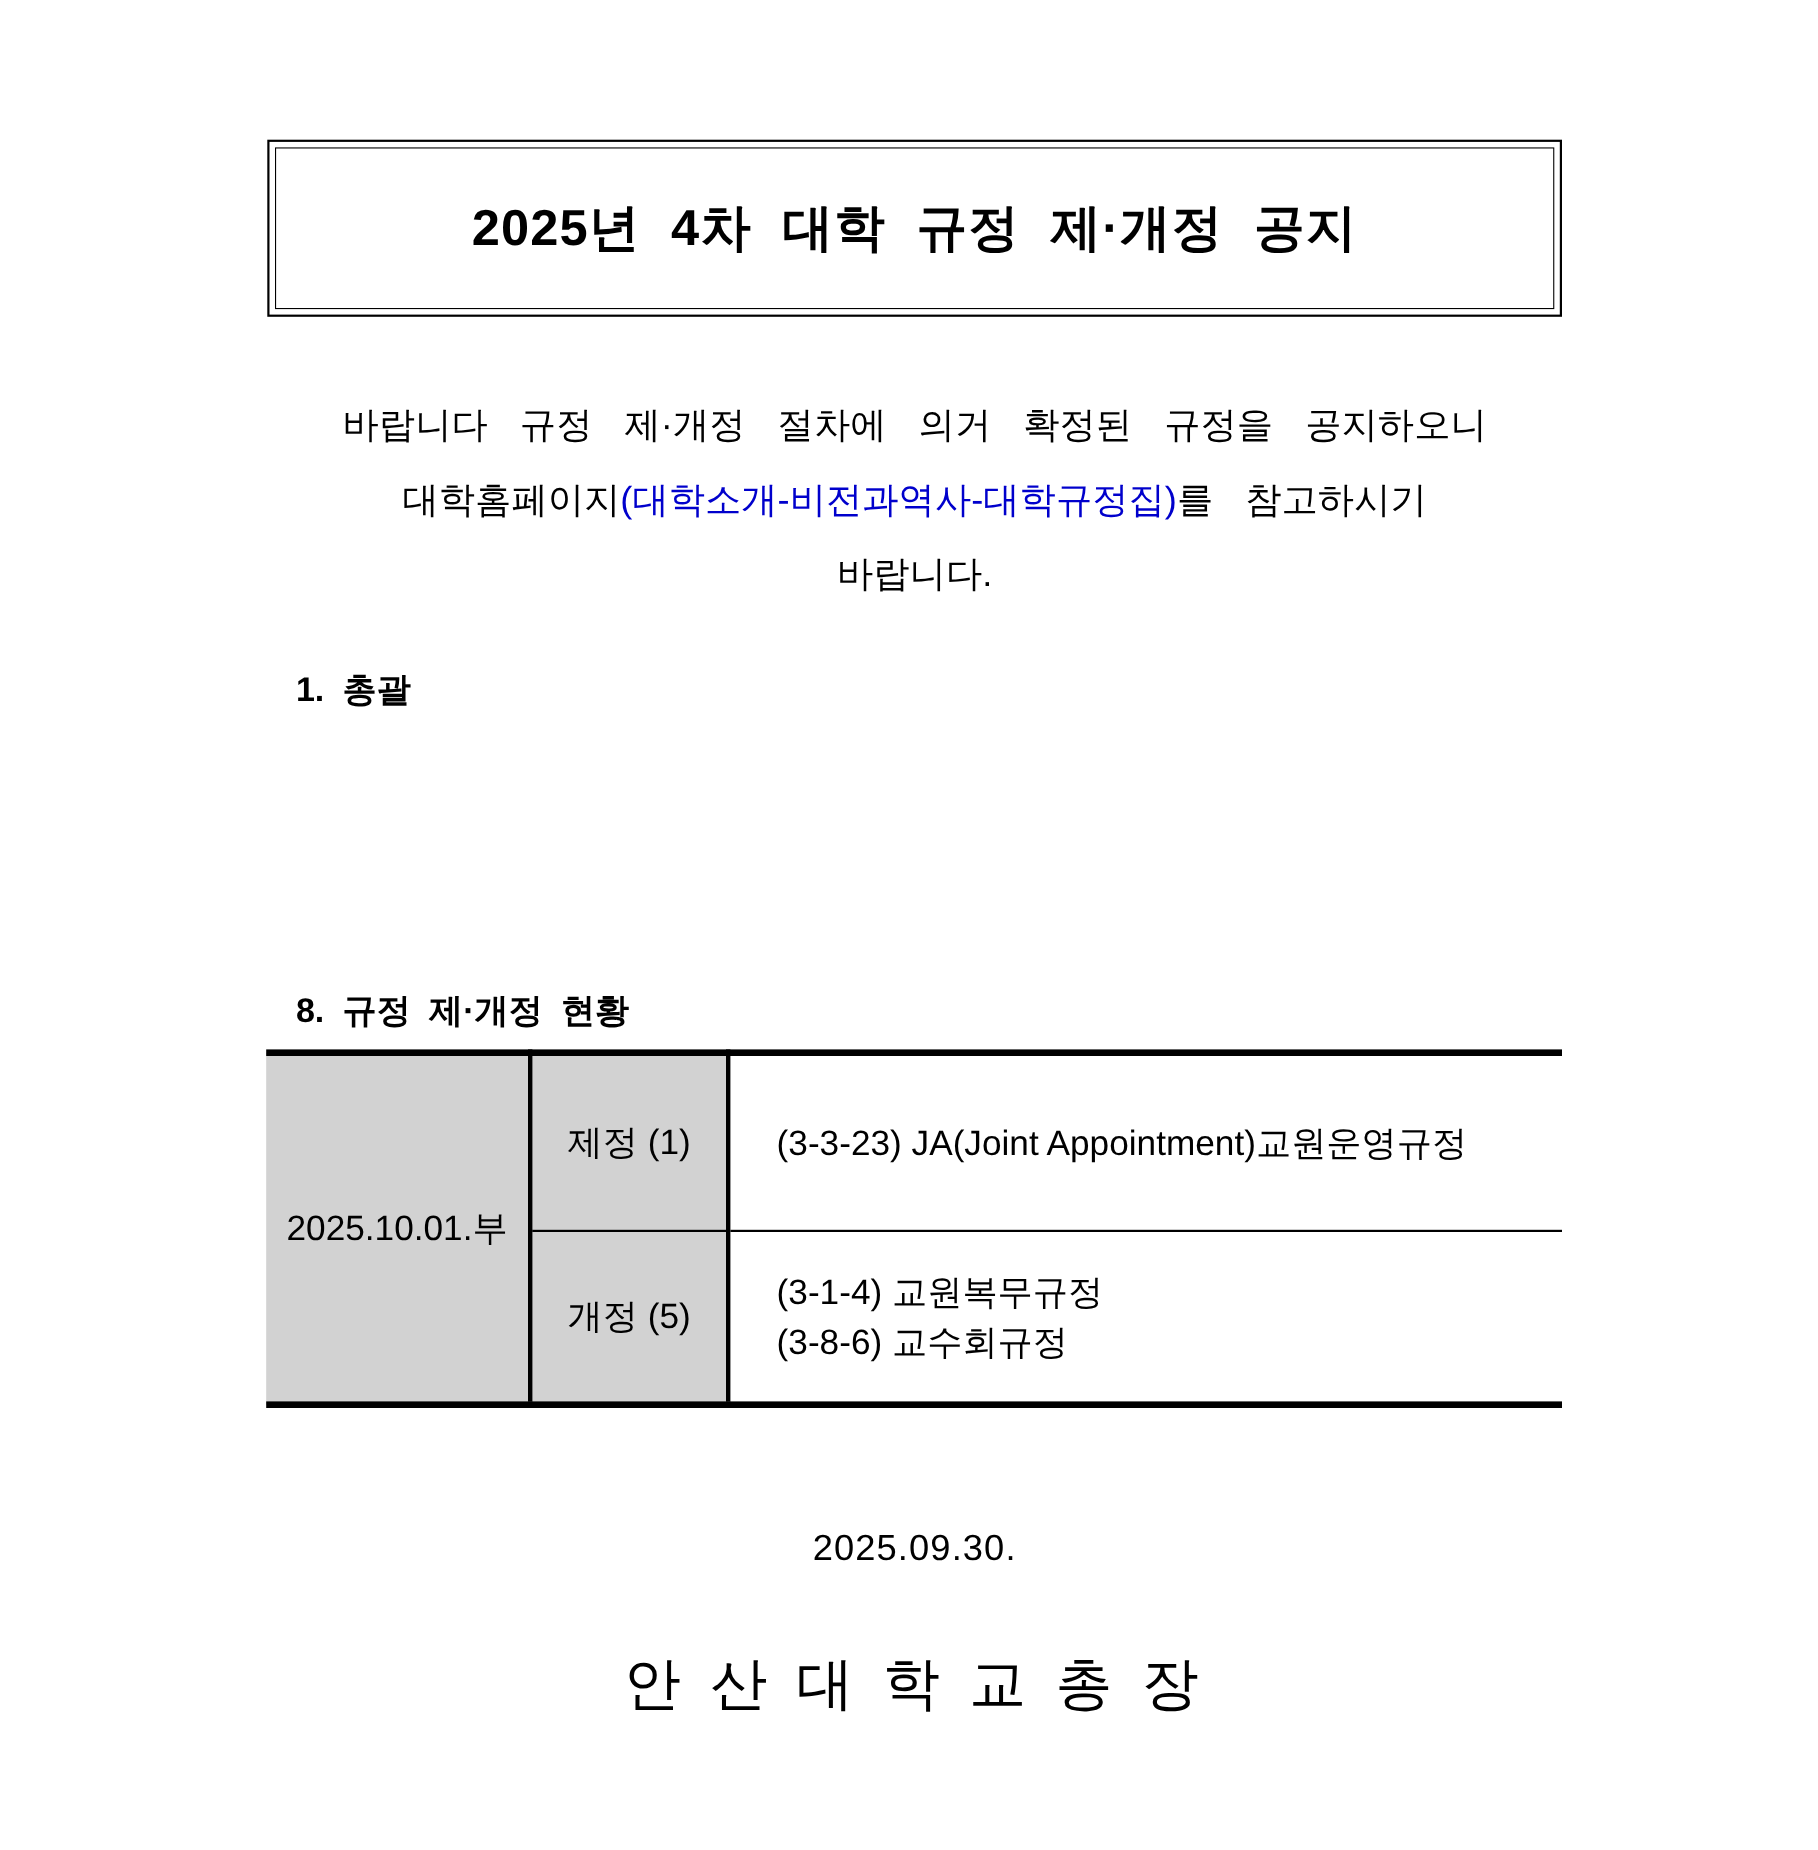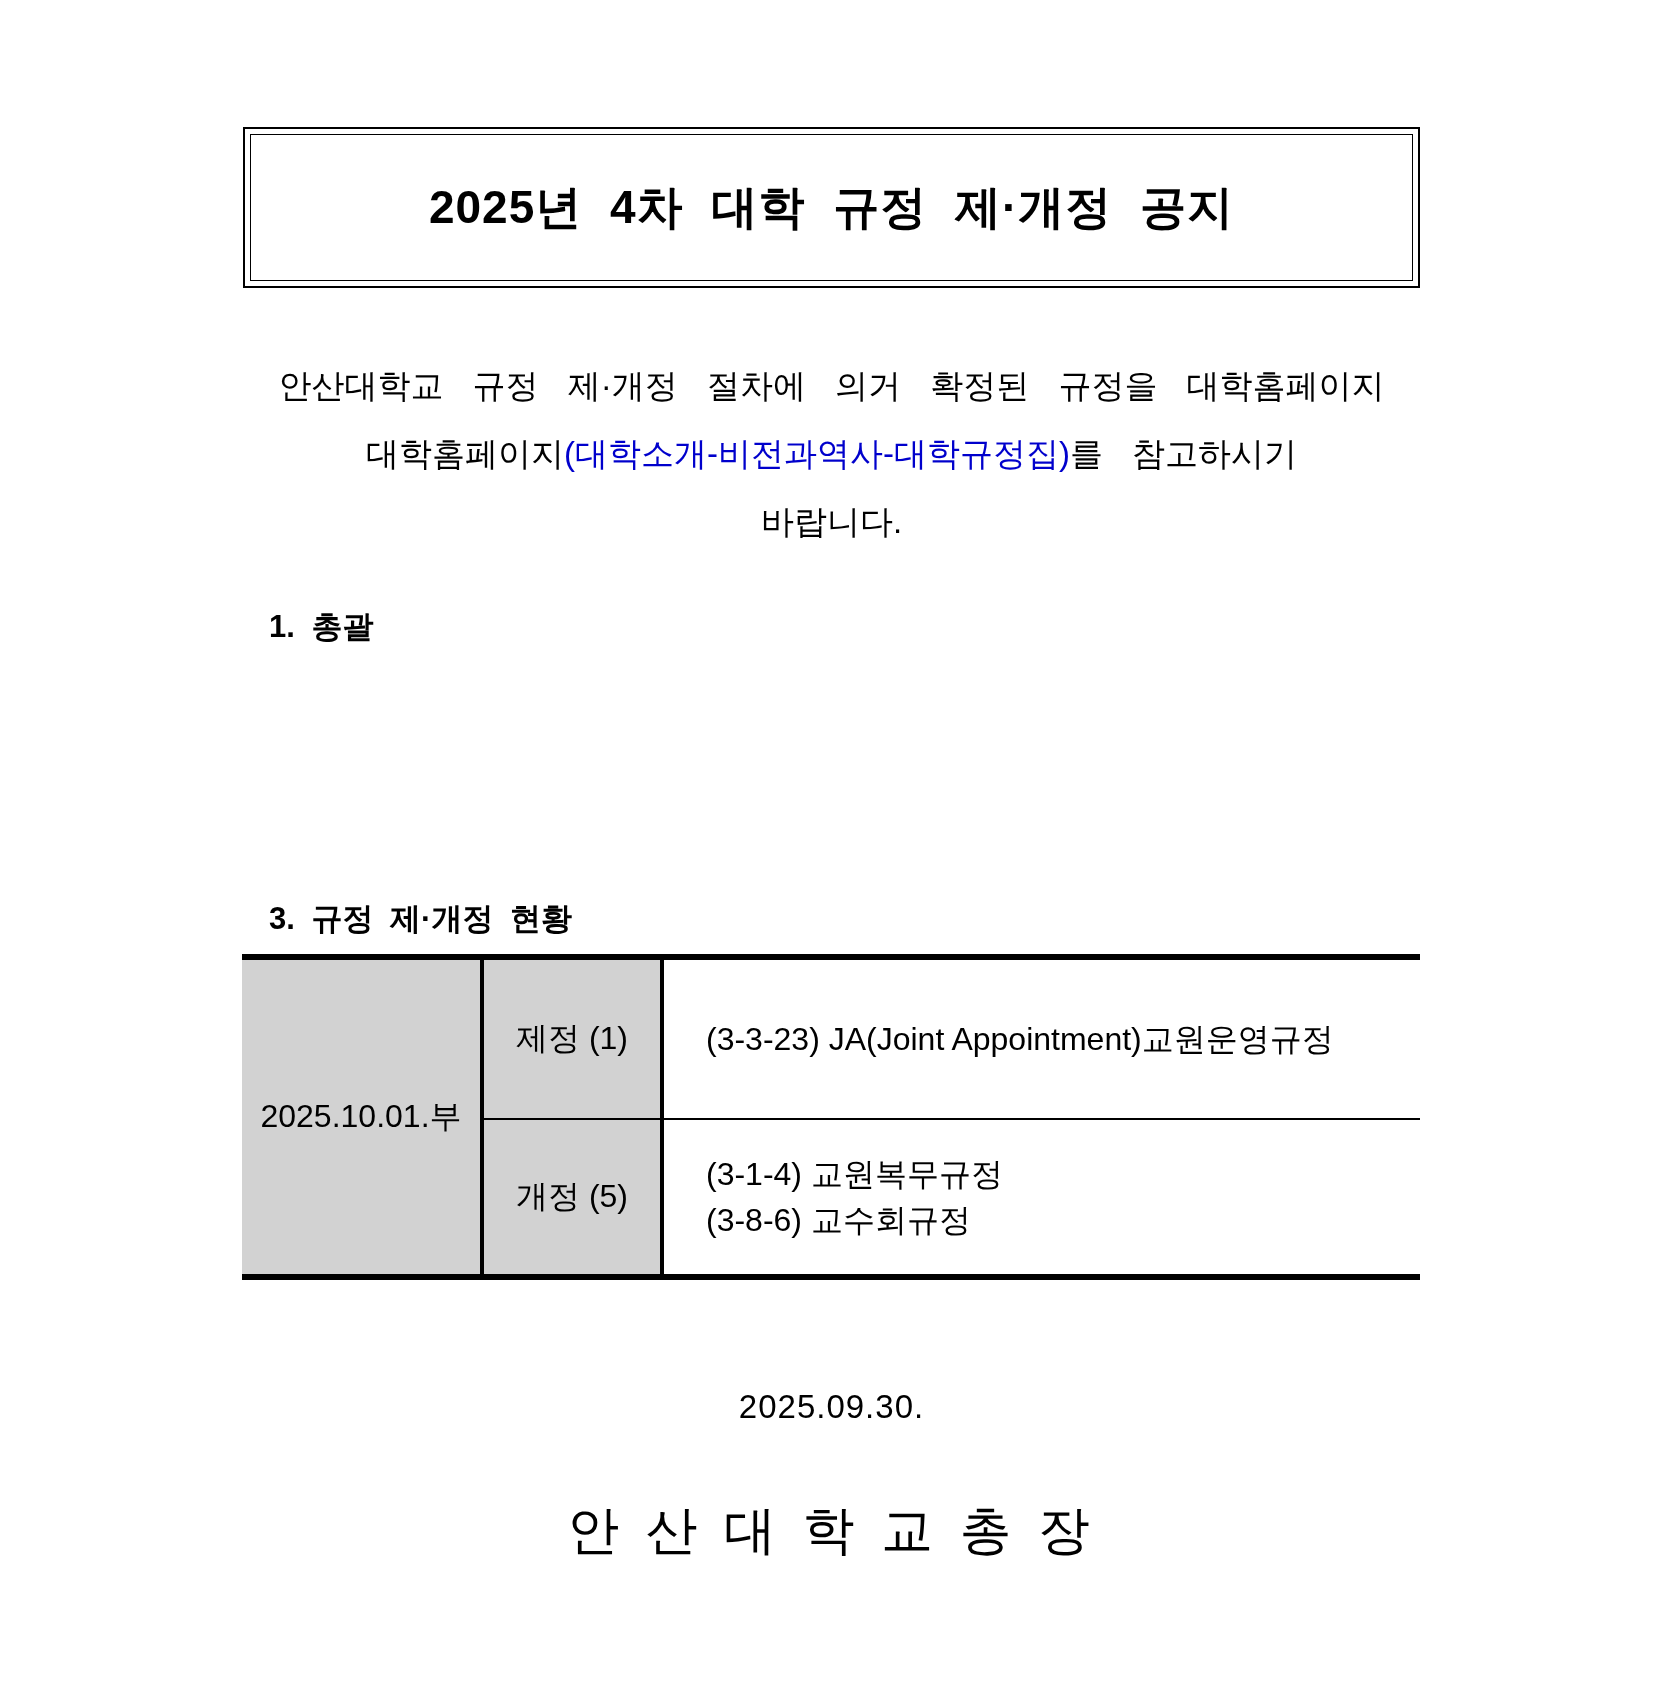--- a/index.html
+++ b/index.html
@@ -139,29 +139,29 @@
 
 <div class="page">
 
   <div class="title-box">
     <div class="title-inner">
       <div class="doc-title">2025년 4차 대학 규정 제·개정 공지</div>
     </div>
   </div>
 
   <div class="intro">
-    <div class="intro-line">안산대학교 규정 제·개정 절차에 의거 확정된 규정을 대학홈페이지</div>
+    <div class="intro-line">바랍니다 규정 제·개정 절차에 의거 확정된 규정을 공지하오니</div>
     <div class="intro-line"><span>대학홈페이지</span><span class="blue">(대학소개-비전과역사-대학규정집)</span><span>를 참고하시기</span></div>
     <div class="intro-line">바랍니다.</div>
   </div>
 
   <div class="section-heading sh1">1. 총괄</div>
 
 
-  <div class="section-heading sh2">3. 규정 제·개정 현황</div>
+  <div class="section-heading sh2">8. 규정 제·개정 현황</div>
 
   <table class="t2">
     <colgroup>
       <col style="width:240px">
       <col style="width:180px">
       <col style="width:758px">
     </colgroup>
     <tbody>
       <tr class="r1">
         <td class="c1" rowspan="2">2025.10.01.부</td>

